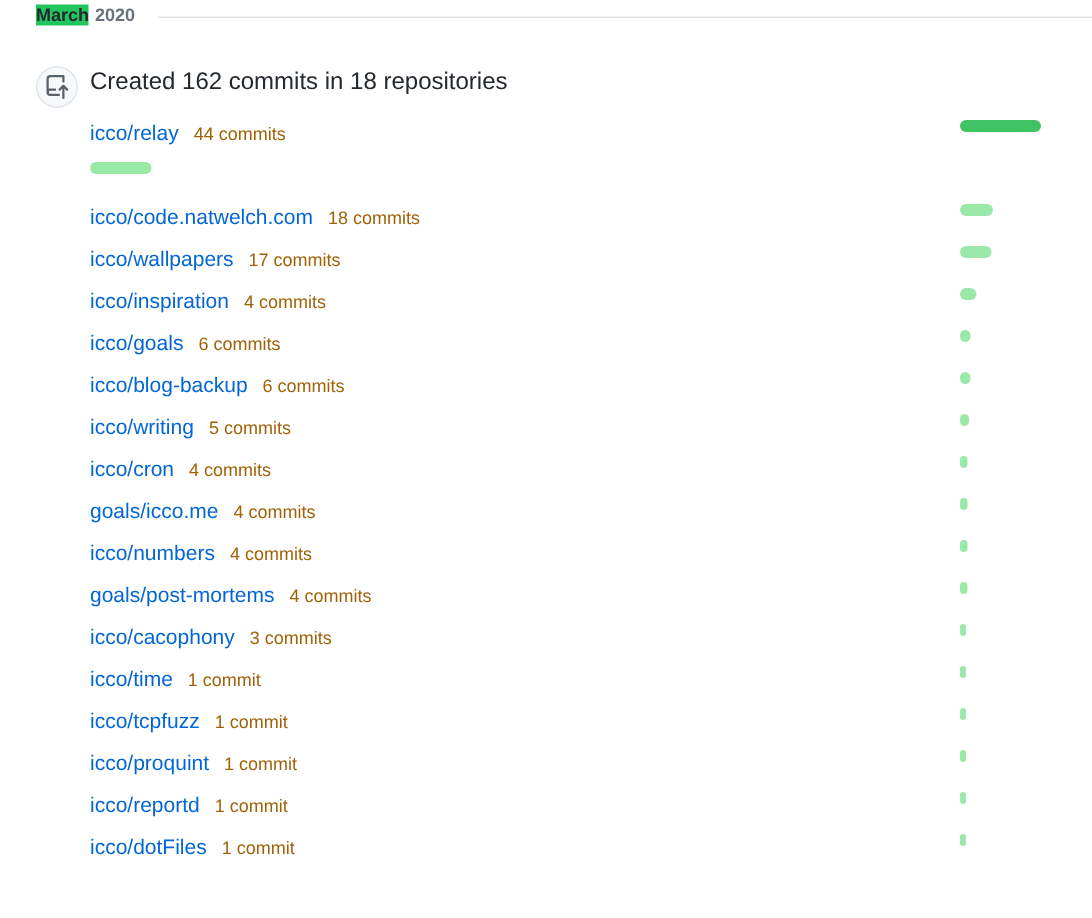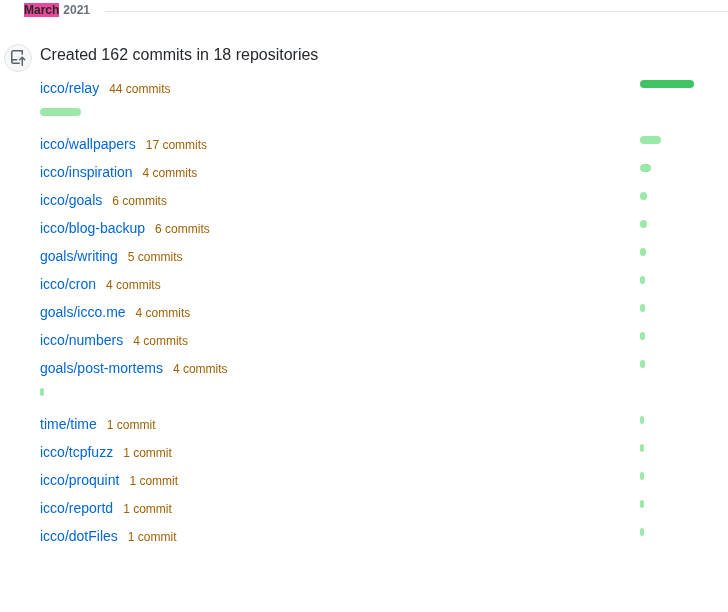--- a/index.html
+++ b/index.html
@@ -28,33 +28,33 @@
       top: 11px;
       height: 1px;
       background: #e1e4e8;
     }
     .month-label {
       font-size: 12px;
       color: #24292e;
       font-weight: 600;
       margin-right: 4px;
       z-index: 1;
-      background: #ec4899;
+      background: #22c55e;
     }
     .year-label {
       font-size: 12px;
       color: #6a737d;
       font-weight: 600;
       z-index: 1;
       background: #fff;
       padding-right: 8px;
     }
     .activity-section {
       display: flex;
-      padding: 16px 0 0 4px;
+      padding: 16px 0 0 24px;
     }
     .icon-col {
       flex-shrink: 0;
       width: 36px;
       display: flex;
       justify-content: flex-start;
     }
     .icon-badge {
       width: 28px;
       height: 28px;
@@ -111,21 +111,21 @@
       height: 8px;
       border-radius: 4px;
       min-width: 4px;
     }
   </style>
 </head>
 <body>
 
 <div class="timeline-header">
   <span class="month-label">March</span>
-  <span class="year-label">2021</span>
+  <span class="year-label">2020</span>
 </div>
 
 <div class="activity-section">
   <div class="icon-col">
     <div class="icon-badge">
       <svg viewBox="0 0 16 16" width="16" height="16">
         <path fill-rule="evenodd" d="M1 2.5A2.5 2.5 0 013.5 0h8.75a.75.75 0 01.75.75v3.5a.75.75 0 01-1.5 0V1.5h-8a1 1 0 00-1 1v6.708A2.492 2.492 0 013.5 9h3.25a.75.75 0 010 1.5H3.5a1 1 0 100 2h5.75a.75.75 0 010 1.5H3.5A2.5 2.5 0 011 11.5v-9zm13.23 7.79a.75.75 0 001.06-1.06l-2.505-2.505a.75.75 0 00-1.06 0L9.22 9.229a.75.75 0 001.06 1.061l1.225-1.224v6.184a.75.75 0 001.5 0V9.066l1.224 1.224z"></path>
       </svg>
     </div>
   </div>
@@ -141,20 +141,29 @@
             <div class="bar" style="width: 54px; background: rgb(64, 196, 99);"></div>
           </div>
         </li>
         <li class="repo-row">
           <div class="bar-container">
             <div class="bar" style="width: 40.5px; background: rgb(155, 233, 168);"></div>
           </div>
         </li>
         <li class="repo-row">
           <div class="repo-left">
+            <a class="repo-link" href="#">icco/code.natwelch.com</a>
+            <span class="commit-count">18 commits</span>
+          </div>
+          <div class="bar-container">
+            <div class="bar" style="width: 22.0909px; background: rgb(155, 233, 168);"></div>
+          </div>
+        </li>
+        <li class="repo-row">
+          <div class="repo-left">
             <a class="repo-link" href="#">icco/wallpapers</a>
             <span class="commit-count">17 commits</span>
           </div>
           <div class="bar-container">
             <div class="bar" style="width: 20.8636px; background: rgb(155, 233, 168);"></div>
           </div>
         </li>
         <li class="repo-row">
           <div class="repo-left">
             <a class="repo-link" href="#">icco/inspiration</a>
@@ -177,21 +186,21 @@
           <div class="repo-left">
             <a class="repo-link" href="#">icco/blog-backup</a>
             <span class="commit-count">6 commits</span>
           </div>
           <div class="bar-container">
             <div class="bar" style="width: 7.36364px; background: rgb(155, 233, 168);"></div>
           </div>
         </li>
         <li class="repo-row">
           <div class="repo-left">
-            <a class="repo-link" href="#">goals/writing</a>
+            <a class="repo-link" href="#">icco/writing</a>
             <span class="commit-count">5 commits</span>
           </div>
           <div class="bar-container">
             <div class="bar" style="width: 6.13636px; background: rgb(155, 233, 168);"></div>
           </div>
         </li>
         <li class="repo-row">
           <div class="repo-left">
             <a class="repo-link" href="#">icco/cron</a>
             <span class="commit-count">4 commits</span>
@@ -221,27 +230,31 @@
         <li class="repo-row">
           <div class="repo-left">
             <a class="repo-link" href="#">goals/post-mortems</a>
             <span class="commit-count">4 commits</span>
           </div>
           <div class="bar-container">
             <div class="bar" style="width: 4.90909px; background: rgb(155, 233, 168);"></div>
           </div>
         </li>
         <li class="repo-row">
+          <div class="repo-left">
+            <a class="repo-link" href="#">icco/cacophony</a>
+            <span class="commit-count">3 commits</span>
+          </div>
           <div class="bar-container">
             <div class="bar" style="width: 3.68182px; background: rgb(155, 233, 168);"></div>
           </div>
         </li>
         <li class="repo-row">
           <div class="repo-left">
-            <a class="repo-link" href="#">time/time</a>
+            <a class="repo-link" href="#">icco/time</a>
             <span class="commit-count">1 commit</span>
           </div>
           <div class="bar-container">
             <div class="bar" style="width: 3px; background: rgb(155, 233, 168);"></div>
           </div>
         </li>
         <li class="repo-row">
           <div class="repo-left">
             <a class="repo-link" href="#">icco/tcpfuzz</a>
             <span class="commit-count">1 commit</span>

